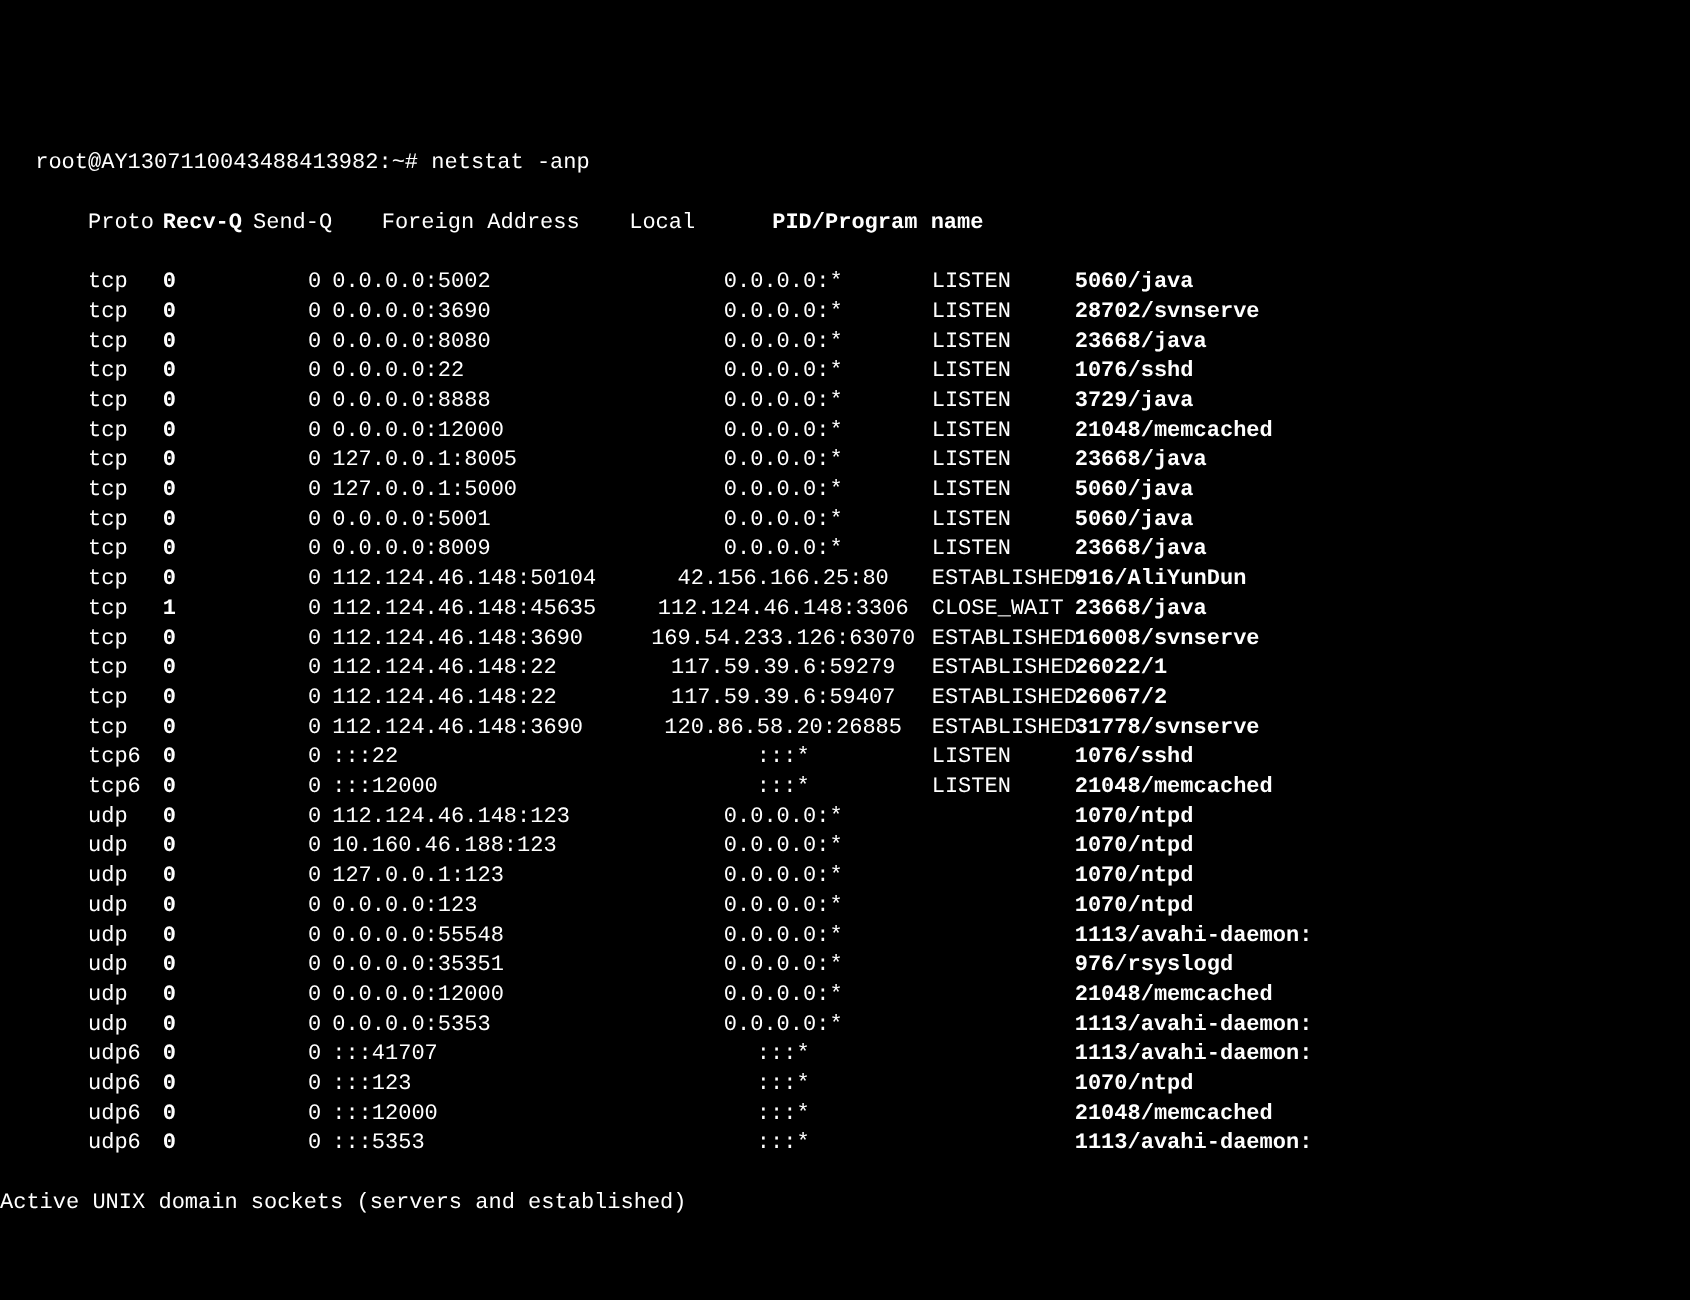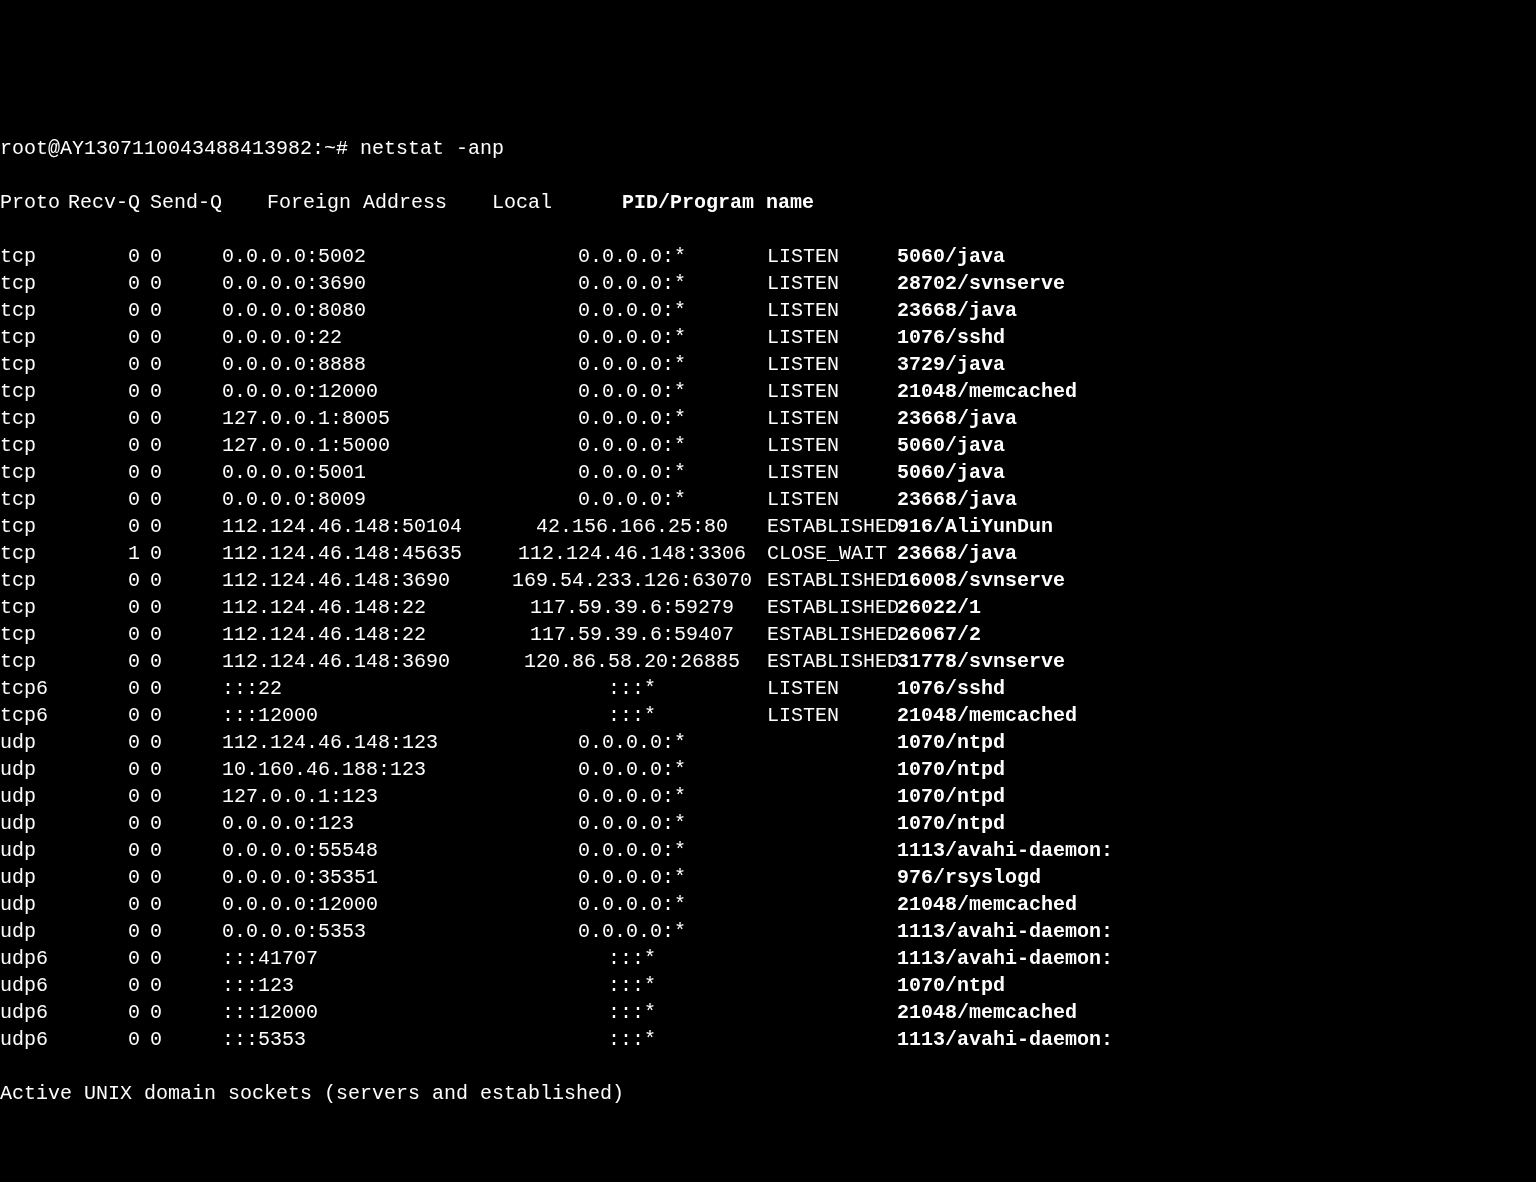--- a/index.html
+++ b/index.html
@@ -11,24 +11,25 @@
       margin: 0;
       padding: 0;
       white-space: pre;
       overflow-x: auto;
     }
     .terminal {
       padding: 0;
     }
     .row {
       display: flex;
+      padding-left: 32px;
     }
-    .proto { width: 68px; }
-    .recvq { width: 72px; text-align: right; padding-right: 10px; }
-    .sendq { width: 62px; text-align: left; padding-right: 10px; }
+    .proto { width: 68px; margin-left: 48px; }
+    .recvq { width: 72px; text-align: left; padding-right: 10px; font-weight: bold; }
+    .sendq { width: 62px; text-align: right; padding-right: 10px; }
     .local { width: 275px; }
     .foreign { width: 270px; text-align: center; }
     .state { width: 130px; }
     .pid { flex: 1; font-weight: bold; }
     .hdr {
       font-weight: normal;
     }
   </style>
 </head>
 <body>

